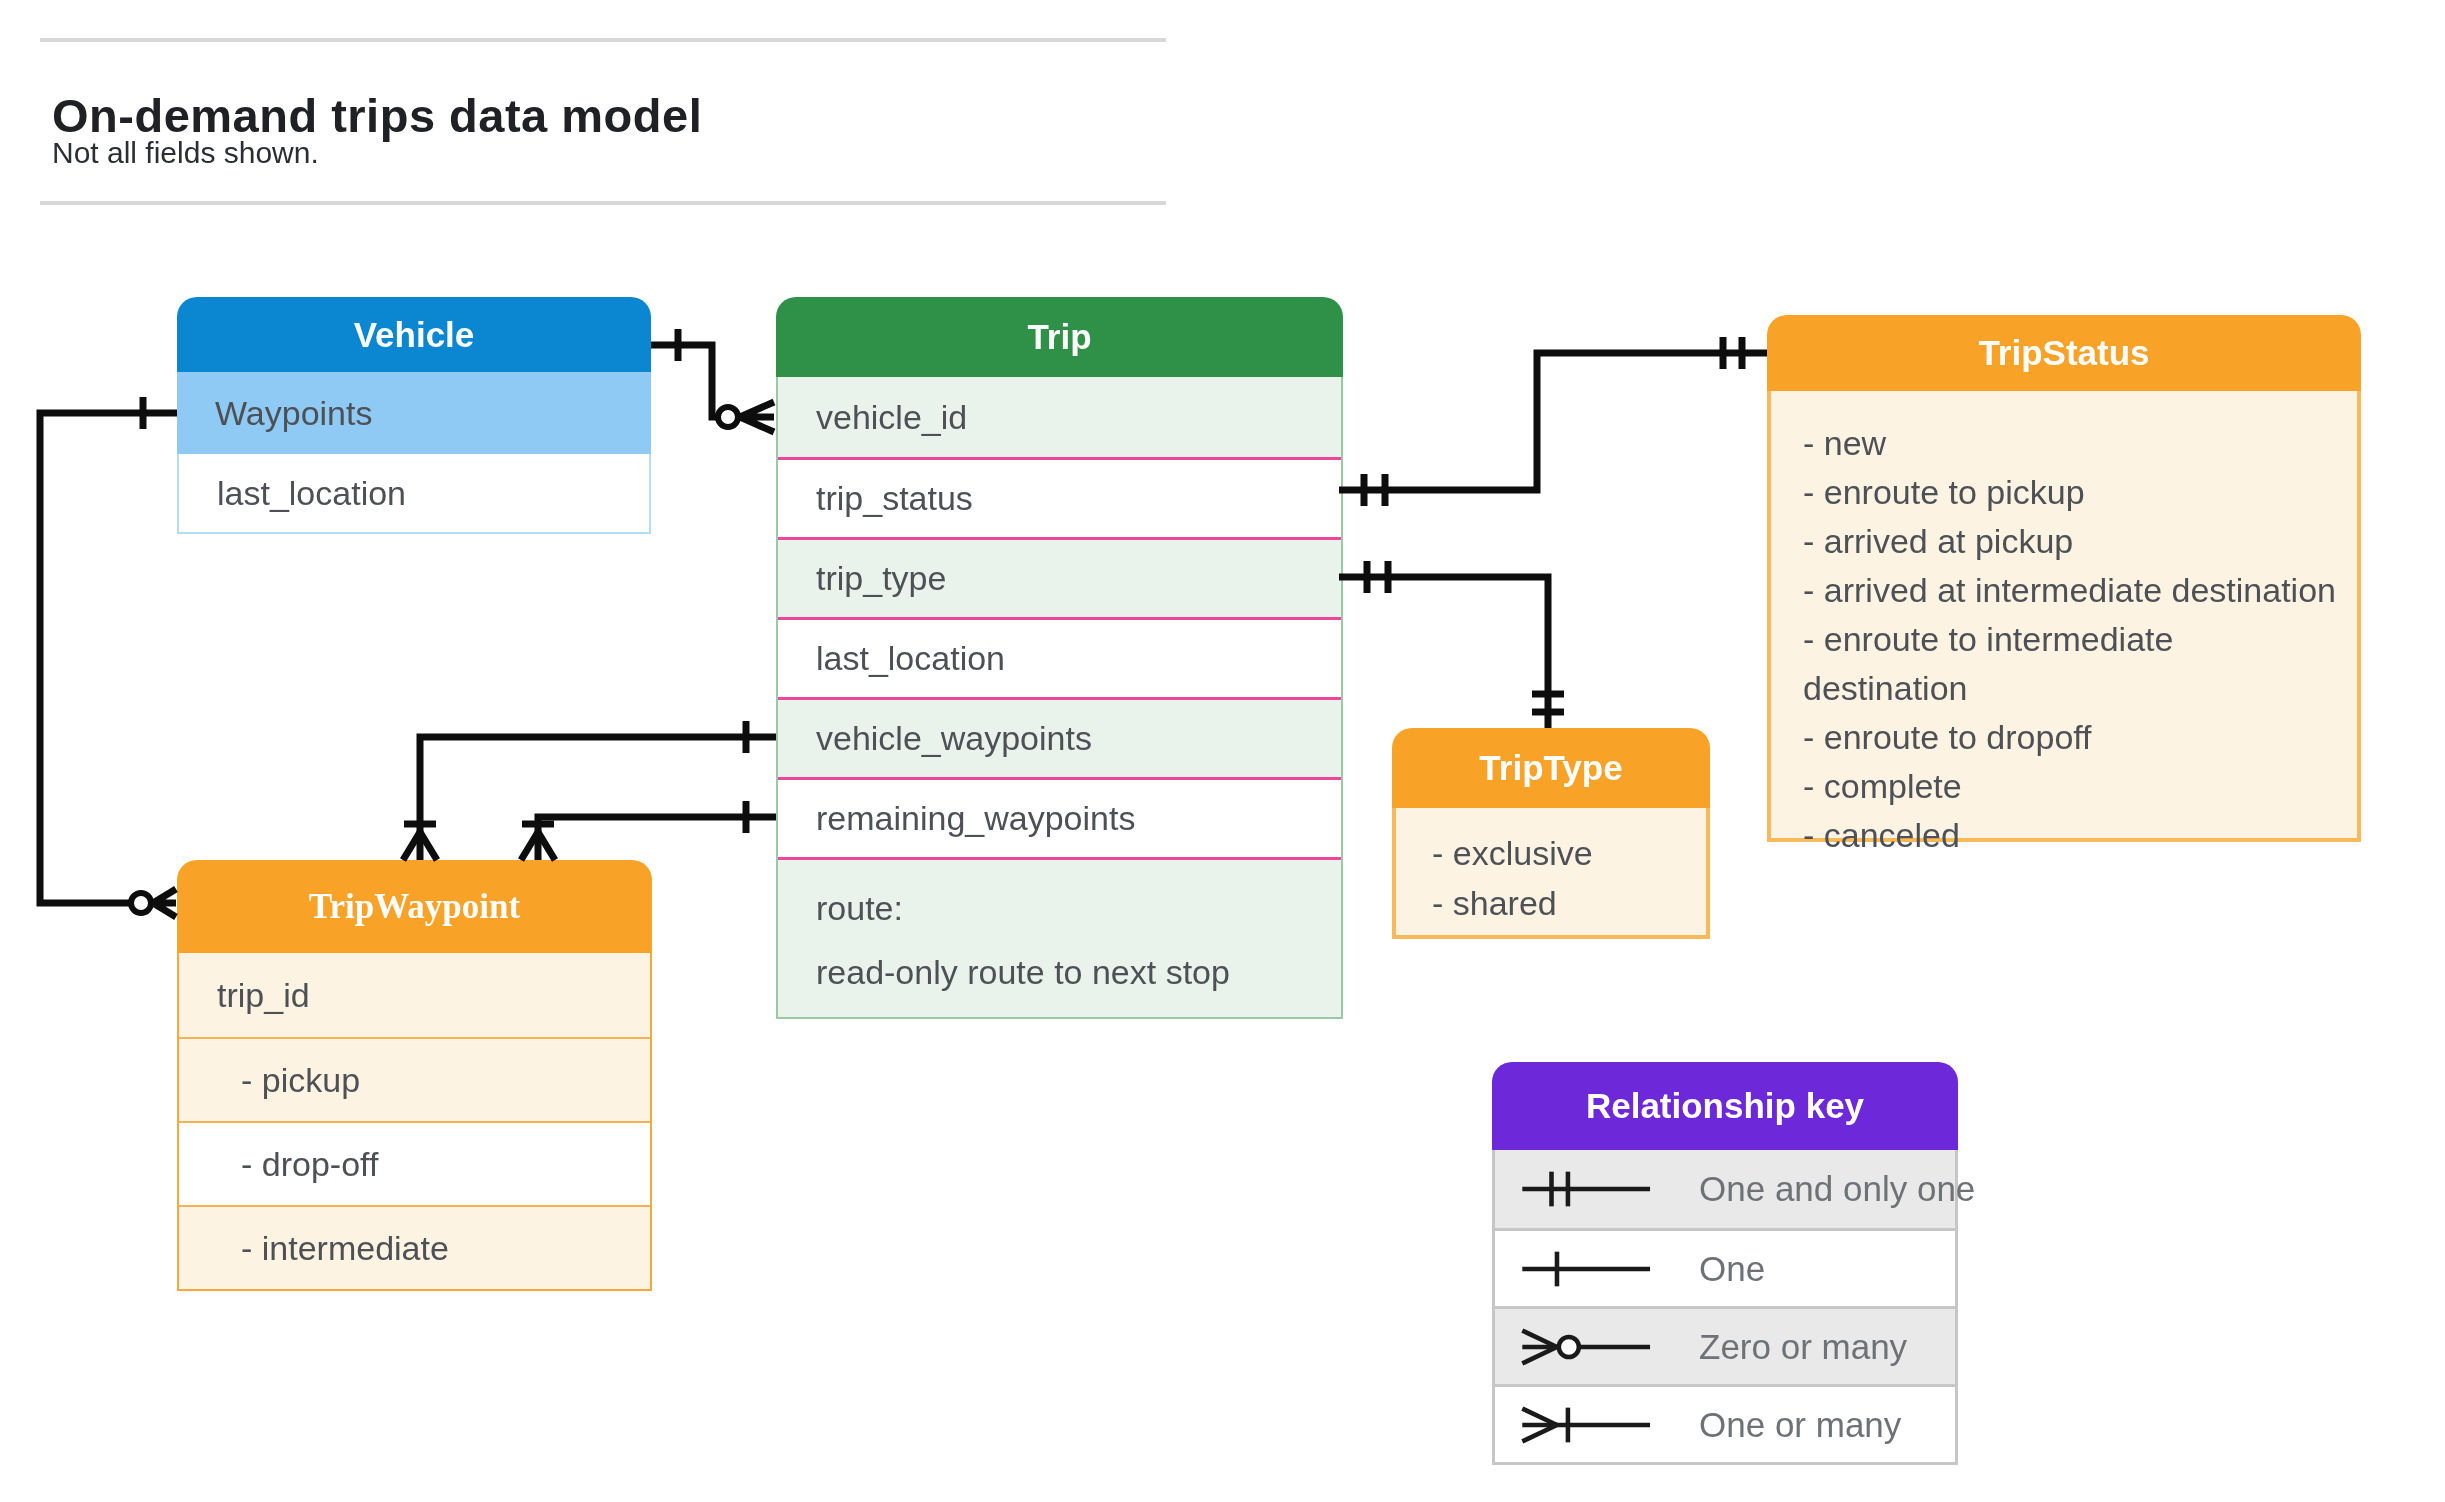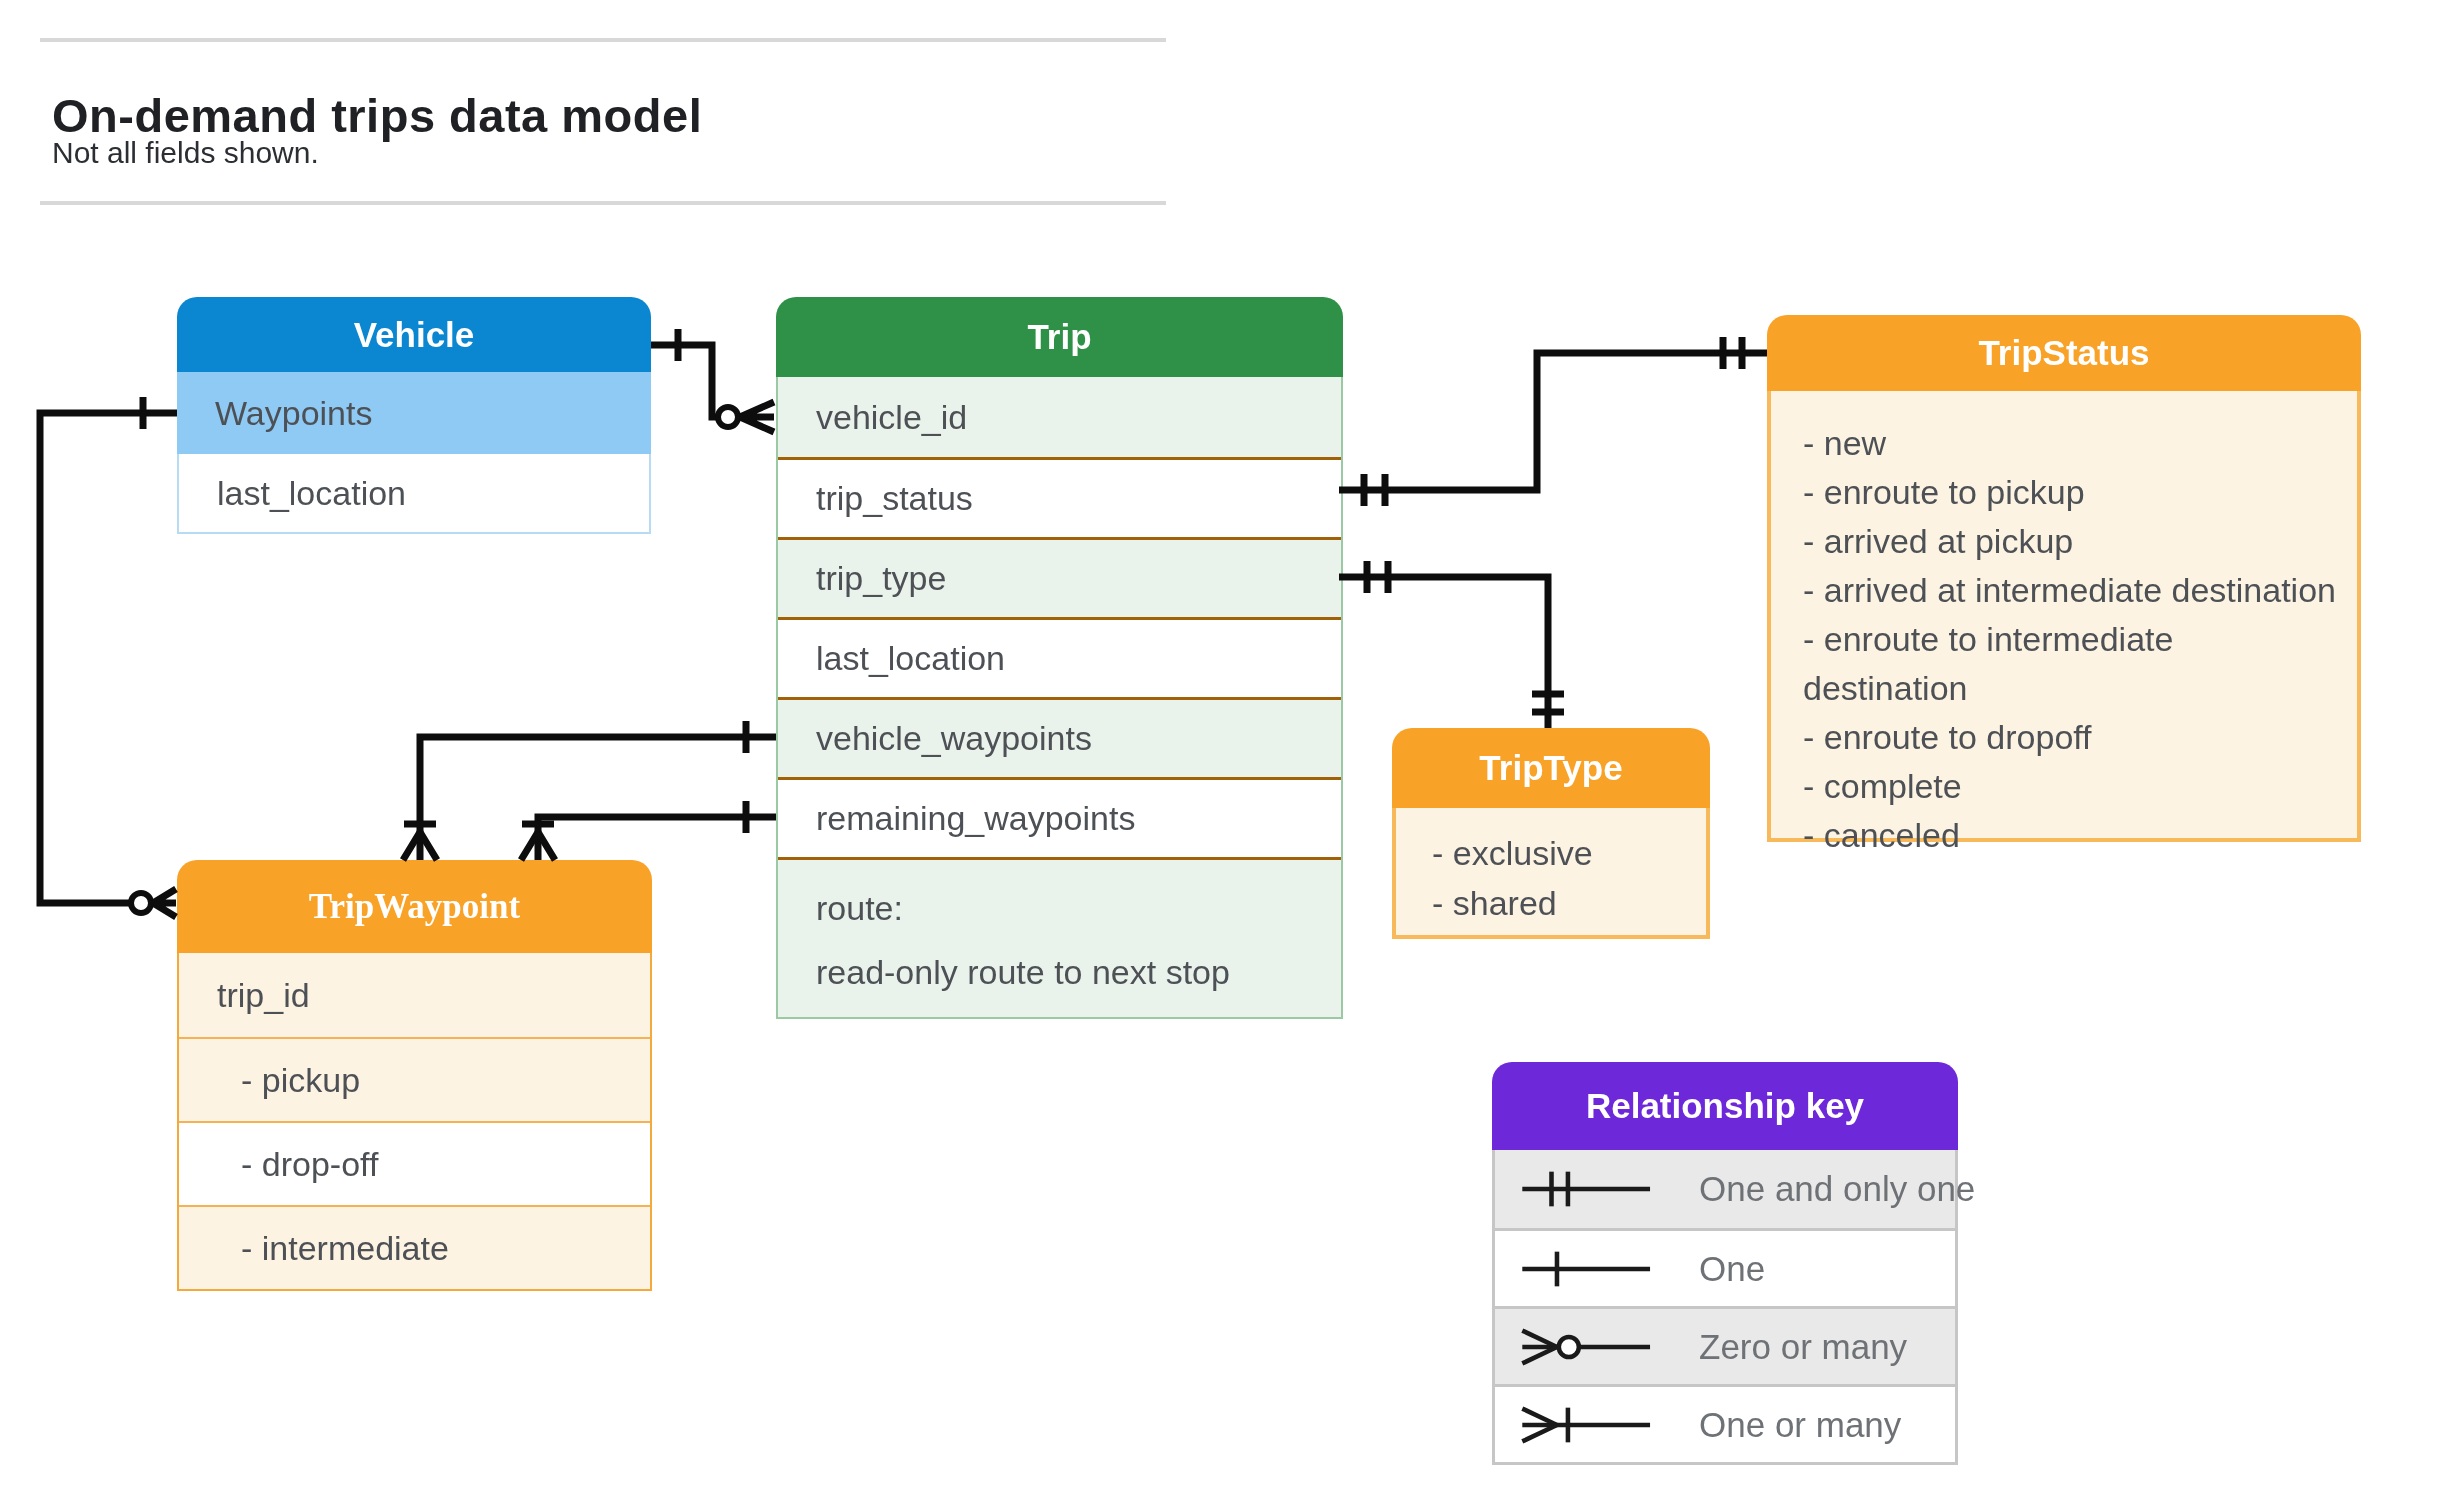--- a/index.html
+++ b/index.html
@@ -21,21 +21,21 @@
   .erow.indent { padding-left:62px; }
 
   
   #vehicle .entity-header { background:#0b86d0; height:75px; }
   #vehicle .row-highlight { background:#8ecaf3; height:82px; }
   #vehicle .row-plain { background:#ffffff; height:80px; border:2px solid #b8dbf4; border-top:none; }
 
   
   #trip .entity-header { background:#2e9147; height:80px; }
   #trip .entity-body { border:2px solid #9bc9a4; border-top:none; }
-  #trip .erow { height:80px; border-top:3px solid #a16207; }
+  #trip .erow { height:80px; border-top:3px solid #ec4899; }
   #trip .erow:first-child { border-top:none; }
   #trip .tint { background:#eaf3eb; }
   #trip .route-row { display:block; height:160px; padding-top:16px; }
   #trip .route-row span { display:block; line-height:64px; }
 
   
   .orange .entity-header { background:#f9a228; }
   .orange-body-list { background:#fdf3e2; border:4px solid #f8b95b; border-top:none; box-sizing:border-box; }
   .orange-list-item { font-size:34px; color:#4d5156; line-height:49px; }
 

